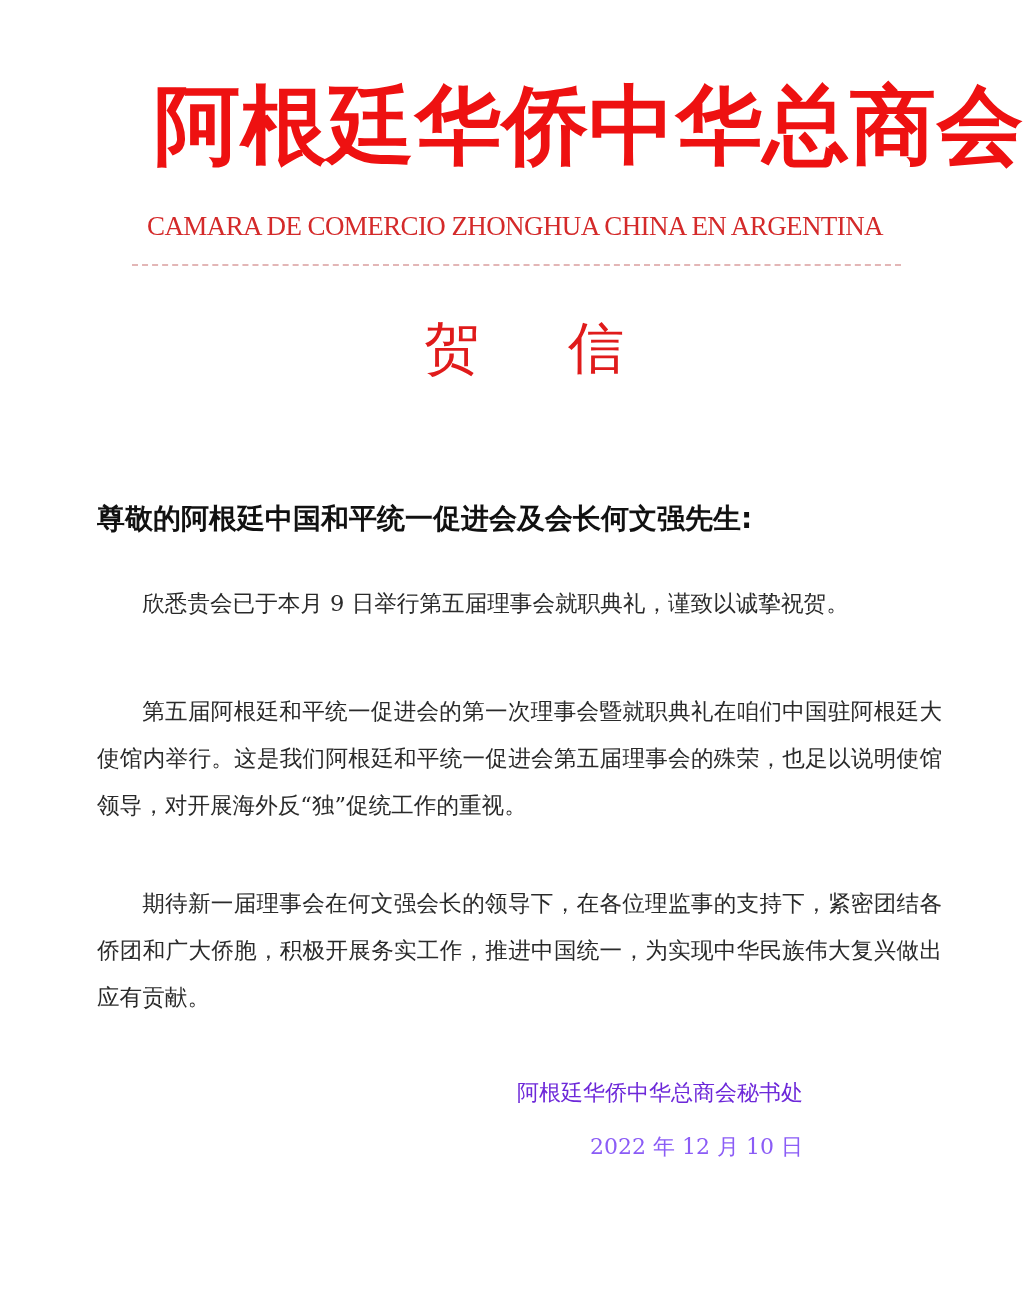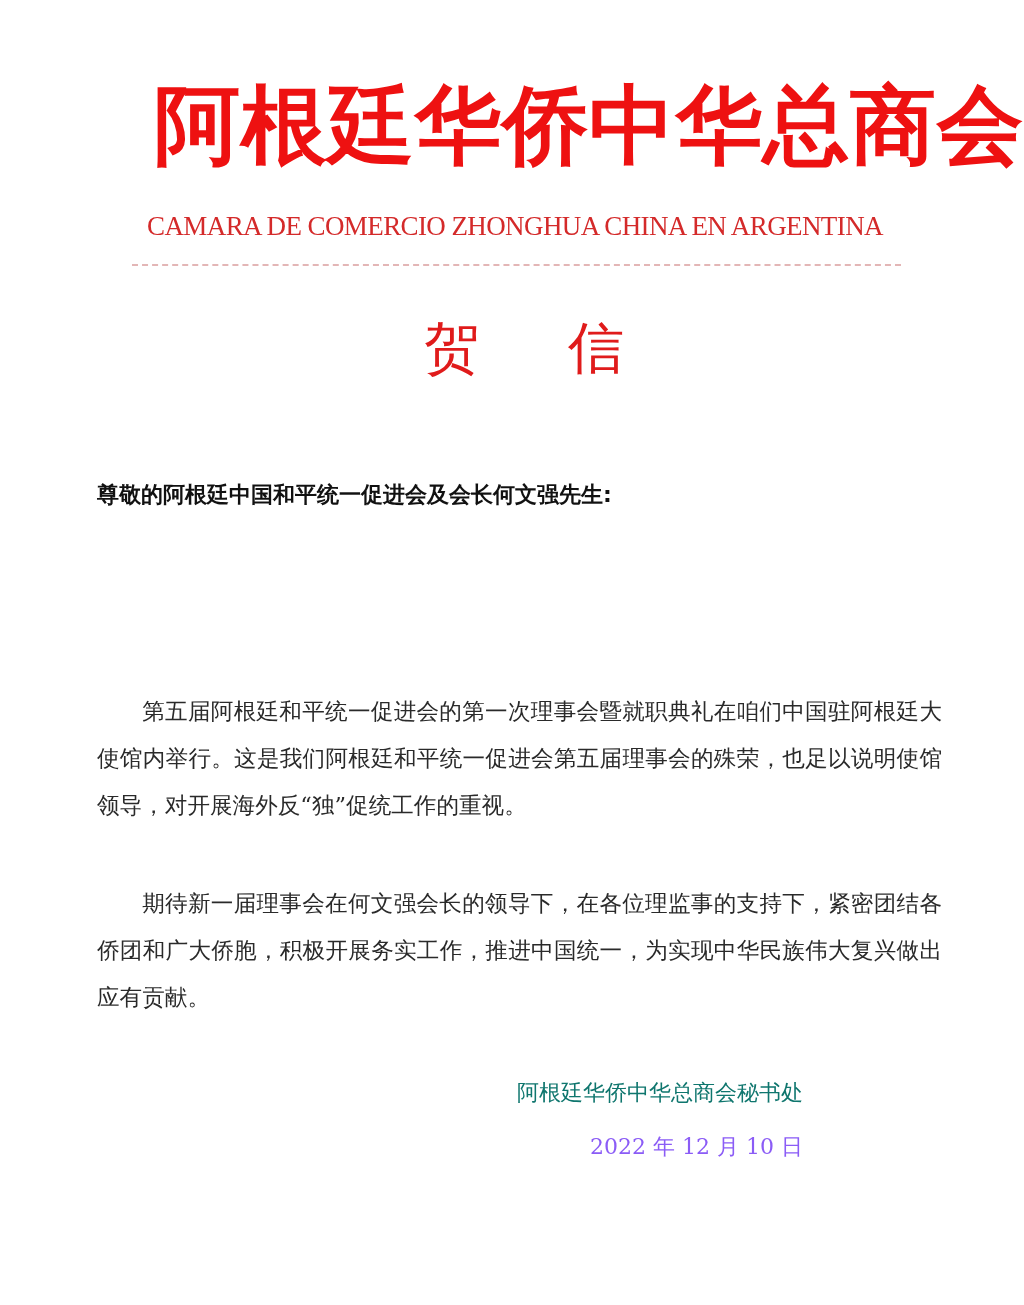--- a/index.html
+++ b/index.html
@@ -68,24 +68,24 @@
       color: #e01b1b;
       white-space: nowrap;
     }
     .doc-title span.gap {
       display: inline-block;
       width: 88px;
     }
     .salutation {
       position: absolute;
       left: 97px;
-      top: 478px;
+      top: 502px;
       font-family: "DejaVu Sans", "Liberation Sans", sans-serif;
       font-weight: bold;
-      font-size: 22px;
+      font-size: 28px;
       line-height: 34px;
       color: #111111;
       white-space: nowrap;
     }
     .para {
       position: absolute;
       left: 97px;
       width: 845px;
       font-family: "DejaVu Serif", "Liberation Serif", serif;
       font-size: 22.6px;
@@ -98,21 +98,21 @@
     .p1 { top: 580px; }
     .p2 { top: 688px; }
     .p3 { top: 880px; }
     .signature {
       position: absolute;
       left: 517px;
       top: 1076px;
       font-family: "DejaVu Serif", "Liberation Serif", serif;
       font-size: 22px;
       line-height: 34px;
-      color: #0f766e;
+      color: #6d28d9;
       white-space: nowrap;
     }
     .date {
       position: absolute;
       left: 590px;
       top: 1130px;
       font-family: "DejaVu Serif", "Liberation Serif", serif;
       font-size: 22px;
       line-height: 34px;
       color: #8b5cf6;
@@ -129,20 +129,21 @@
   <div class="org-title-es">CAMARA DE COMERCIO ZHONGHUA CHINA EN ARGENTINA</div>
 
   <div class="divider"></div>
 
   <div class="doc-title">
     <span>贺</span><span class="gap"></span><span>信</span>
   </div>
 
   <div class="salutation">尊敬的阿根廷中国和平统一促进会及会长何文强先生:</div>
 
+  <div class="para p1">欣悉贵会已于本月 9 日举行第五届理事会就职典礼，谨致以诚挚祝贺。</div>
 
   <div class="para p2">第五届阿根廷和平统一促进会的第一次理事会暨就职典礼在咱们中国驻阿根廷大使馆内举行。这是我们阿根廷和平统一促进会第五届理事会的殊荣，也足以说明使馆领导，对开展海外反“独”促统工作的重视。</div>
 
   <div class="para p3">期待新一届理事会在何文强会长的领导下，在各位理监事的支持下，紧密团结各侨团和广大侨胞，积极开展务实工作，推进中国统一，为实现中华民族伟大复兴做出应有贡献。</div>
 
   <div class="signature">阿根廷华侨中华总商会秘书处</div>
 
   <div class="date">2022 年 12 月 10 日</div>
 
 </div>

